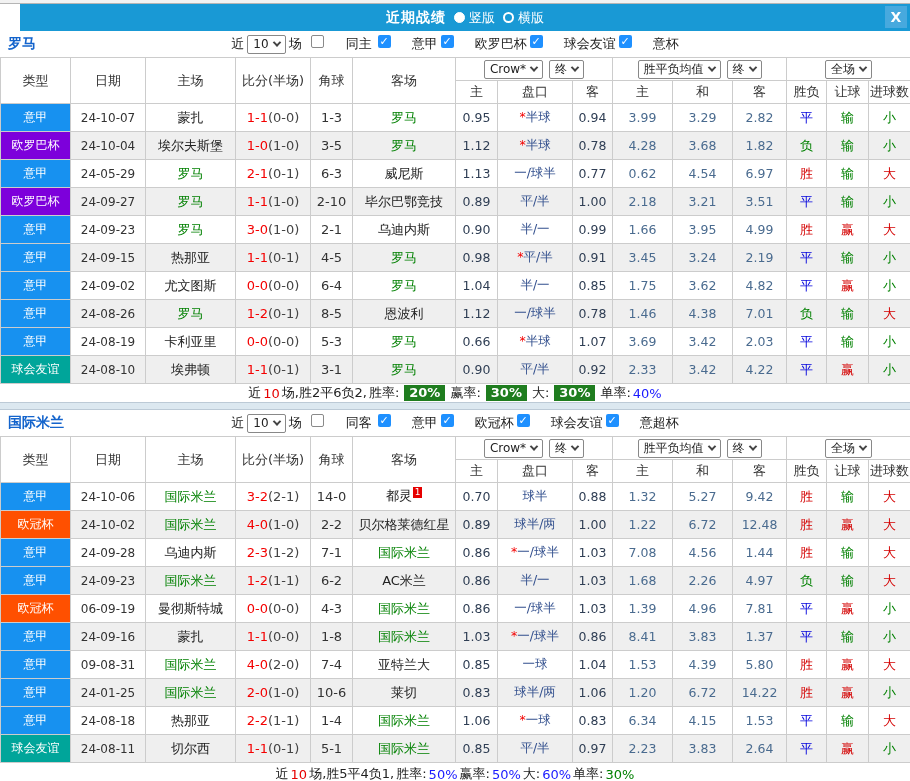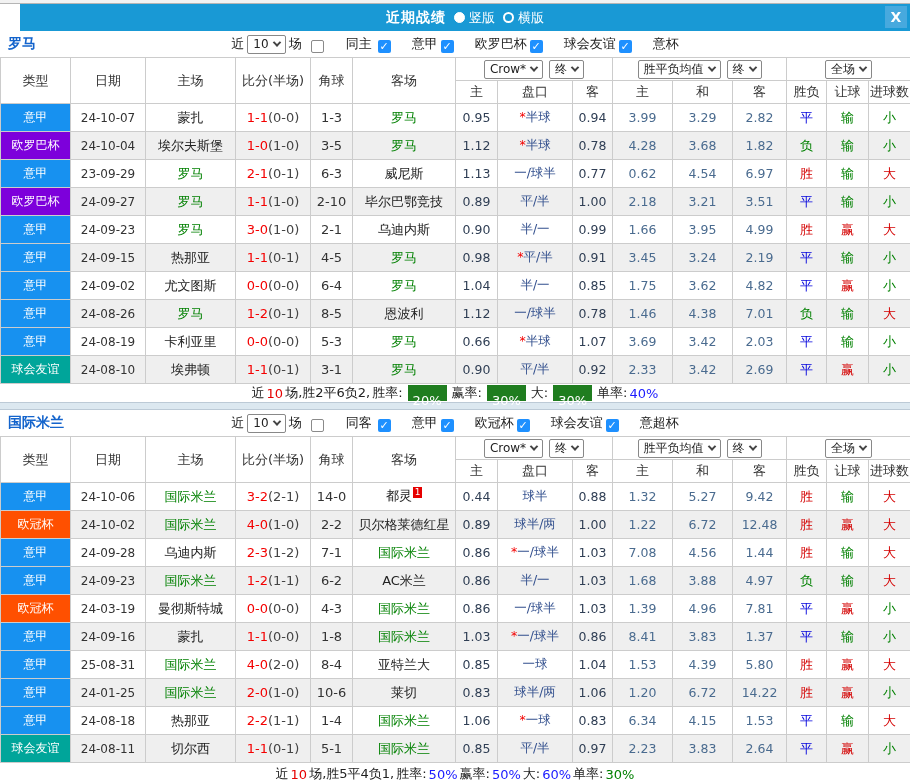--- a/index.html
+++ b/index.html
@@ -18,21 +18,21 @@
 
   .filter-row { height: 26px; position: relative; display: flex; align-items: center; background: #fff; }
   .team-name { position: absolute; left: 8px; color: #1464cc; font-weight: bold; font-size: 14px; }
   .filter-controls { margin: 0 auto; display: flex; align-items: center; gap: 3px; font-size: 13px; color: #222; }
   .mini-select { border: 1px solid #888; border-radius: 2px; background: #fff; padding: 1px 5px; display: inline-flex; align-items: center; gap: 5px; font-size: 12px; color: #222; height: 19px; cursor: pointer; }
   .chev { width: 6px; height: 6px; border-right: 2px solid #444; border-bottom: 2px solid #444; transform: rotate(45deg) translate(-1px,-1px); display: inline-block; }
   .cb { width: 13px; height: 13px; display: inline-flex; align-items: center; justify-content: center; margin: 0 2px 0 6px; border-radius: 2px; cursor: pointer; flex: none; }
   .cb.on { background: #1e90ff; color: #fff; font-size: 11px; font-weight: bold; }
   .cb.on::after { content: "✓"; }
   .cb.off { background: #fff; border: 1px solid #8a8a8a; }
-  .cb-label { display: inline-flex; align-items: flex-end; cursor: pointer; gap: 20px; }
+  .cb-label { display: inline-flex; align-items: flex-start; cursor: pointer; gap: 20px; }
 
   table { border-collapse: collapse; table-layout: fixed; width: 910px; font-size: 13px; }
   th, td { border: 1px solid #ccc; text-align: center; padding: 0; overflow: hidden; white-space: nowrap; }
   thead th { font-weight: normal; color: #333; background: #fff; height: 23px; }
   tbody td { height: 28px; color: #333; }
   tbody tr.odd td { background: #fff; }
   tbody tr.even td { background: #efefef; }
   tbody td.c-odds { background: #faf5ec; }
   tbody td.c-avg { background: #e7f2f8; }
   td.league-cell { color: #fff; font-size: 12px; }
@@ -46,21 +46,21 @@
   .star { color: #f40000; }
   td.avg { color: #4a6b8f; font-size: 12.5px; }
   td.word { font-size: 13px; }
   .redcard { display: inline-block; background: #e60000; color: #fff; font-size: 9px; line-height: 11px; min-width: 9px; padding: 0 1px; vertical-align: super; margin-left: 1px; }
 
   .summary { height: 18px; display: flex; align-items: center; justify-content: center; font-size: 13px; color: #222; gap: 2px; }
   .summary.tall { height: 22px; }
   .summary .red { color: #e60000; }
   .summary .blue { color: #1a1aff; }
   .summary .green { color: #008000; }
-  .summary .badge { background: #1f7d1f; color: #fff; padding: 8px 5px; line-height: 16px; height: 16px; display: inline-block; margin: 0 3px; }
+  .summary .badge { background: #1f7d1f; color: #fff; padding: 0 5px; line-height: 16px; height: 16px; display: inline-block; margin: 0 3px; font-weight: bold; }
 
   .divider { height: 8px; background: #dce8f0; border-top: 1px solid #bccad6; border-bottom: 1px solid #bccad6; }
 
   .hd-group { display: inline-flex; align-items: center; gap: 6px; justify-content: center; }
 </style>
 </head>
 <body>
 
 <div class="app">
   <div class="top-strip"></div>
@@ -201,21 +201,21 @@
           <td class="c-odds odds">0.78</td>
           <td class="c-avg avg">4.28</td>
           <td class="c-avg avg">3.68</td>
           <td class="c-avg avg">1.82</td>
           <td class="word" style="color: rgb(0, 128, 0);">负</td>
           <td class="word" style="color: rgb(0, 128, 0);">输</td>
           <td class="word" style="color: rgb(0, 128, 0);">小</td>
         </tr>
         <tr class="odd">
           <td class="league-cell" style="background: rgb(23, 145, 240);">意甲</td>
-          <td class="date">23-09-29</td>
+          <td class="date">24-05-29</td>
           <td class="team green">罗马</td>
           <td class="score"><span class="ft">2-1</span><span class="ht">(0-1)</span></td>
           <td class="corner">6-3</td>
           <td class="team">威尼斯</td>
           <td class="c-odds odds">1.13</td>
           <td class="c-odds handicap">一/球半</td>
           <td class="c-odds odds">0.77</td>
           <td class="c-avg avg">0.62</td>
           <td class="c-avg avg">4.54</td>
           <td class="c-avg avg">6.97</td>
@@ -330,21 +330,21 @@
           <td class="date">24-08-10</td>
           <td class="team">埃弗顿</td>
           <td class="score"><span class="ft">1-1</span><span class="ht">(0-1)</span></td>
           <td class="corner">3-1</td>
           <td class="team green">罗马</td>
           <td class="c-odds odds">0.90</td>
           <td class="c-odds handicap">平/半</td>
           <td class="c-odds odds">0.92</td>
           <td class="c-avg avg">2.33</td>
           <td class="c-avg avg">3.42</td>
-          <td class="c-avg avg">2.69</td>
+          <td class="c-avg avg">4.22</td>
           <td class="word" style="color: rgb(0, 0, 220);">平</td>
           <td class="word" style="color: rgb(212, 0, 0);">赢</td>
           <td class="word" style="color: rgb(0, 128, 0);">小</td>
         </tr>
       </tbody>
   </table>
 
   <div class="summary">
       <span>近</span>
       <span class="red">10</span>
@@ -455,21 +455,21 @@
       </tr>
     </thead>
     <tbody>
         <tr class="odd">
           <td class="league-cell" style="background: rgb(23, 145, 240);">意甲</td>
           <td class="date">24-10-06</td>
           <td class="team green">国际米兰</td>
           <td class="score"><span class="ft">3-2</span><span class="ht">(2-1)</span></td>
           <td class="corner">14-0</td>
           <td class="team">都灵<span class="redcard">1</span></td>
-          <td class="c-odds odds">0.44</td>
+          <td class="c-odds odds">0.70</td>
           <td class="c-odds handicap">球半</td>
           <td class="c-odds odds">0.88</td>
           <td class="c-avg avg">1.32</td>
           <td class="c-avg avg">5.27</td>
           <td class="c-avg avg">9.42</td>
           <td class="word" style="color: rgb(212, 0, 0);">胜</td>
           <td class="word" style="color: rgb(0, 128, 0);">输</td>
           <td class="word" style="color: rgb(212, 0, 0);">大</td>
         </tr>
         <tr class="even">
@@ -510,29 +510,29 @@
           <td class="league-cell" style="background: rgb(23, 145, 240);">意甲</td>
           <td class="date">24-09-23</td>
           <td class="team green">国际米兰</td>
           <td class="score"><span class="ft">1-2</span><span class="ht">(1-1)</span></td>
           <td class="corner">6-2</td>
           <td class="team">AC米兰</td>
           <td class="c-odds odds">0.86</td>
           <td class="c-odds handicap">半/一</td>
           <td class="c-odds odds">1.03</td>
           <td class="c-avg avg">1.68</td>
-          <td class="c-avg avg">3.88</td>
+          <td class="c-avg avg">2.26</td>
           <td class="c-avg avg">4.97</td>
           <td class="word" style="color: rgb(0, 128, 0);">负</td>
           <td class="word" style="color: rgb(0, 128, 0);">输</td>
           <td class="word" style="color: rgb(212, 0, 0);">大</td>
         </tr>
         <tr class="odd">
           <td class="league-cell" style="background: rgb(255, 80, 0);">欧冠杯</td>
-          <td class="date">24-03-19</td>
+          <td class="date">06-09-19</td>
           <td class="team">曼彻斯特城</td>
           <td class="score"><span class="ft">0-0</span><span class="ht">(0-0)</span></td>
           <td class="corner">4-3</td>
           <td class="team green">国际米兰</td>
           <td class="c-odds odds">0.86</td>
           <td class="c-odds handicap">一/球半</td>
           <td class="c-odds odds">1.03</td>
           <td class="c-avg avg">1.39</td>
           <td class="c-avg avg">4.96</td>
           <td class="c-avg avg">7.81</td>
@@ -552,24 +552,24 @@
           <td class="c-odds odds">0.86</td>
           <td class="c-avg avg">8.41</td>
           <td class="c-avg avg">3.83</td>
           <td class="c-avg avg">1.37</td>
           <td class="word" style="color: rgb(0, 0, 220);">平</td>
           <td class="word" style="color: rgb(0, 128, 0);">输</td>
           <td class="word" style="color: rgb(0, 128, 0);">小</td>
         </tr>
         <tr class="odd">
           <td class="league-cell" style="background: rgb(23, 145, 240);">意甲</td>
-          <td class="date">25-08-31</td>
+          <td class="date">09-08-31</td>
           <td class="team green">国际米兰</td>
           <td class="score"><span class="ft">4-0</span><span class="ht">(2-0)</span></td>
-          <td class="corner">8-4</td>
+          <td class="corner">7-4</td>
           <td class="team">亚特兰大</td>
           <td class="c-odds odds">0.85</td>
           <td class="c-odds handicap">一球</td>
           <td class="c-odds odds">1.04</td>
           <td class="c-avg avg">1.53</td>
           <td class="c-avg avg">4.39</td>
           <td class="c-avg avg">5.80</td>
           <td class="word" style="color: rgb(212, 0, 0);">胜</td>
           <td class="word" style="color: rgb(212, 0, 0);">赢</td>
           <td class="word" style="color: rgb(212, 0, 0);">大</td>

